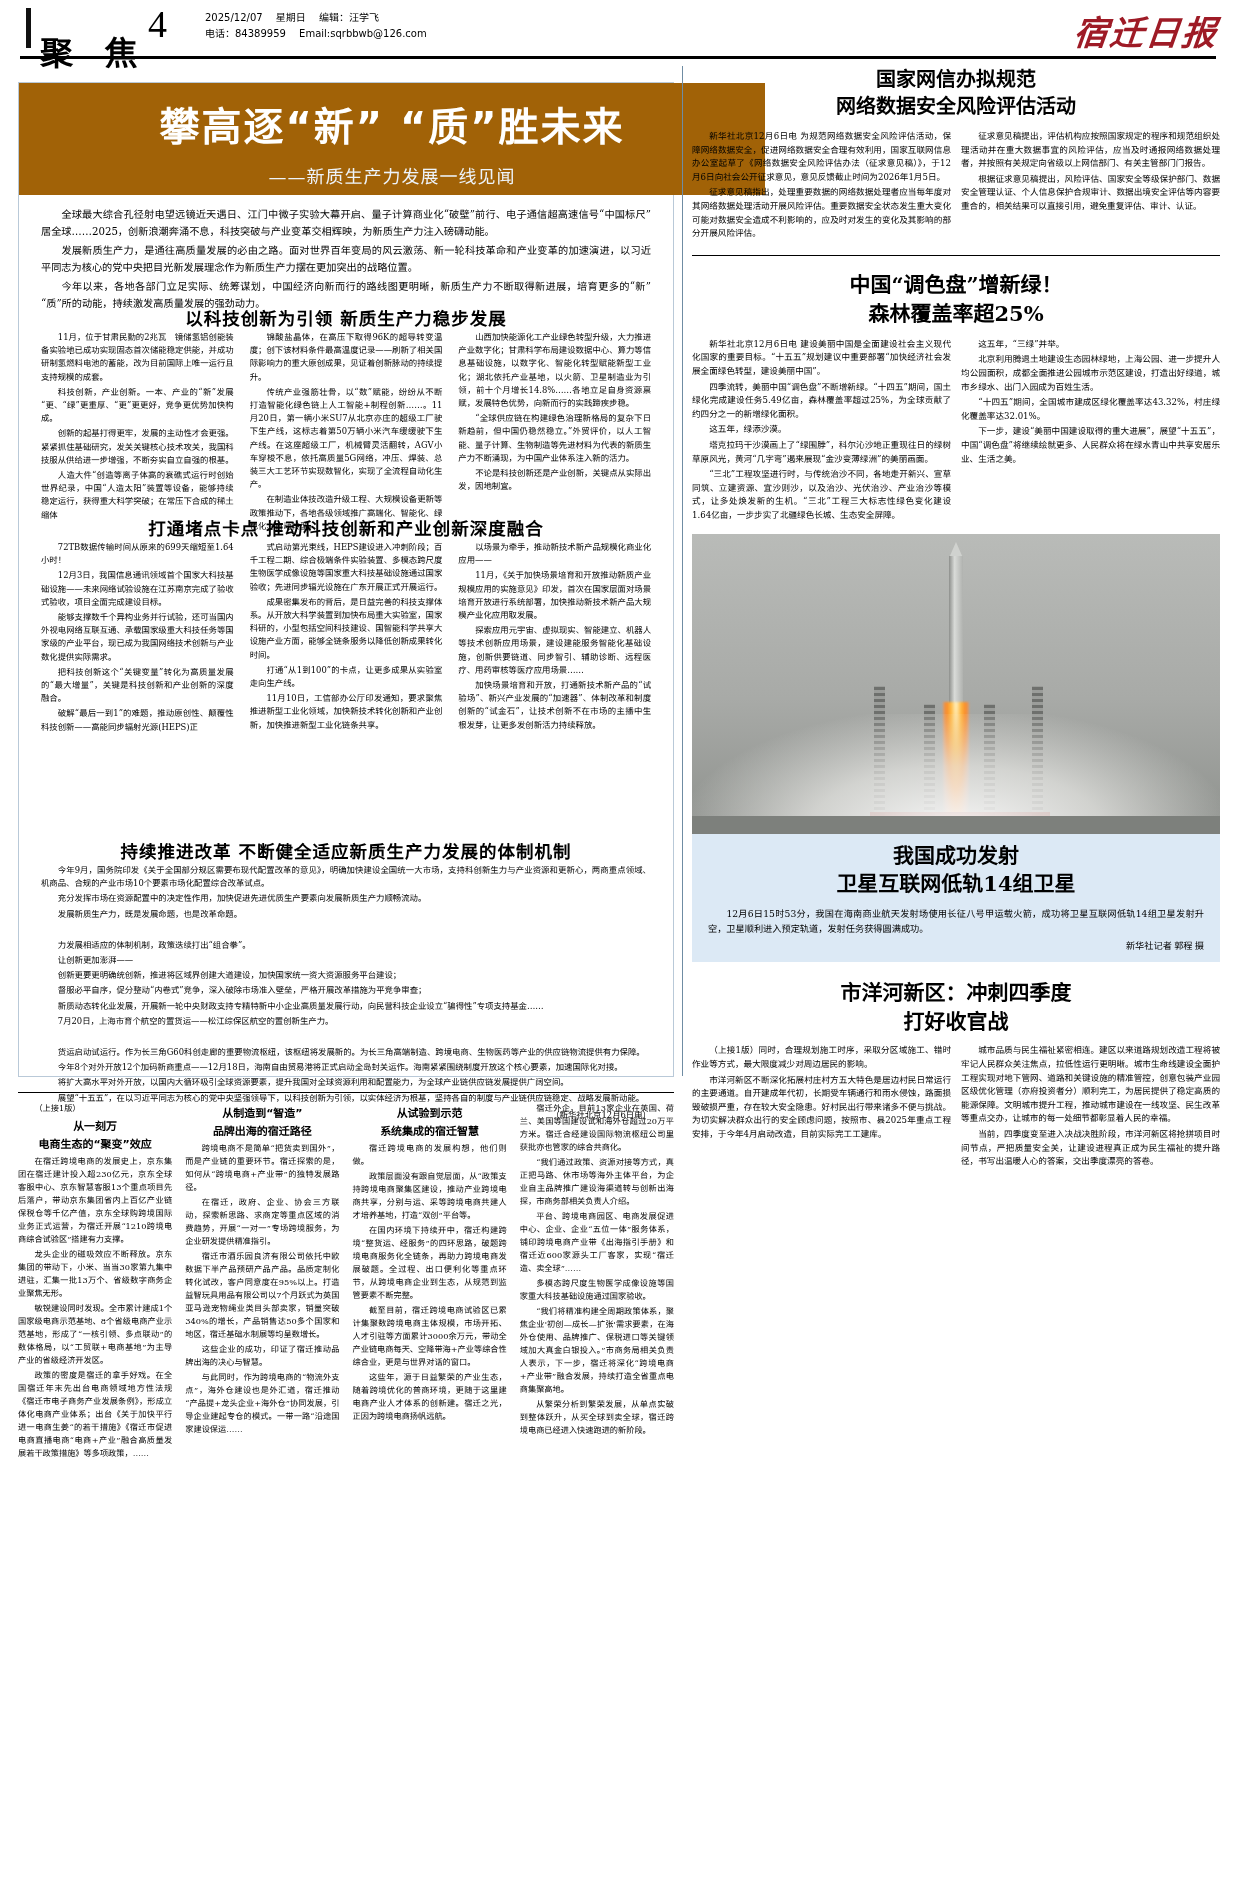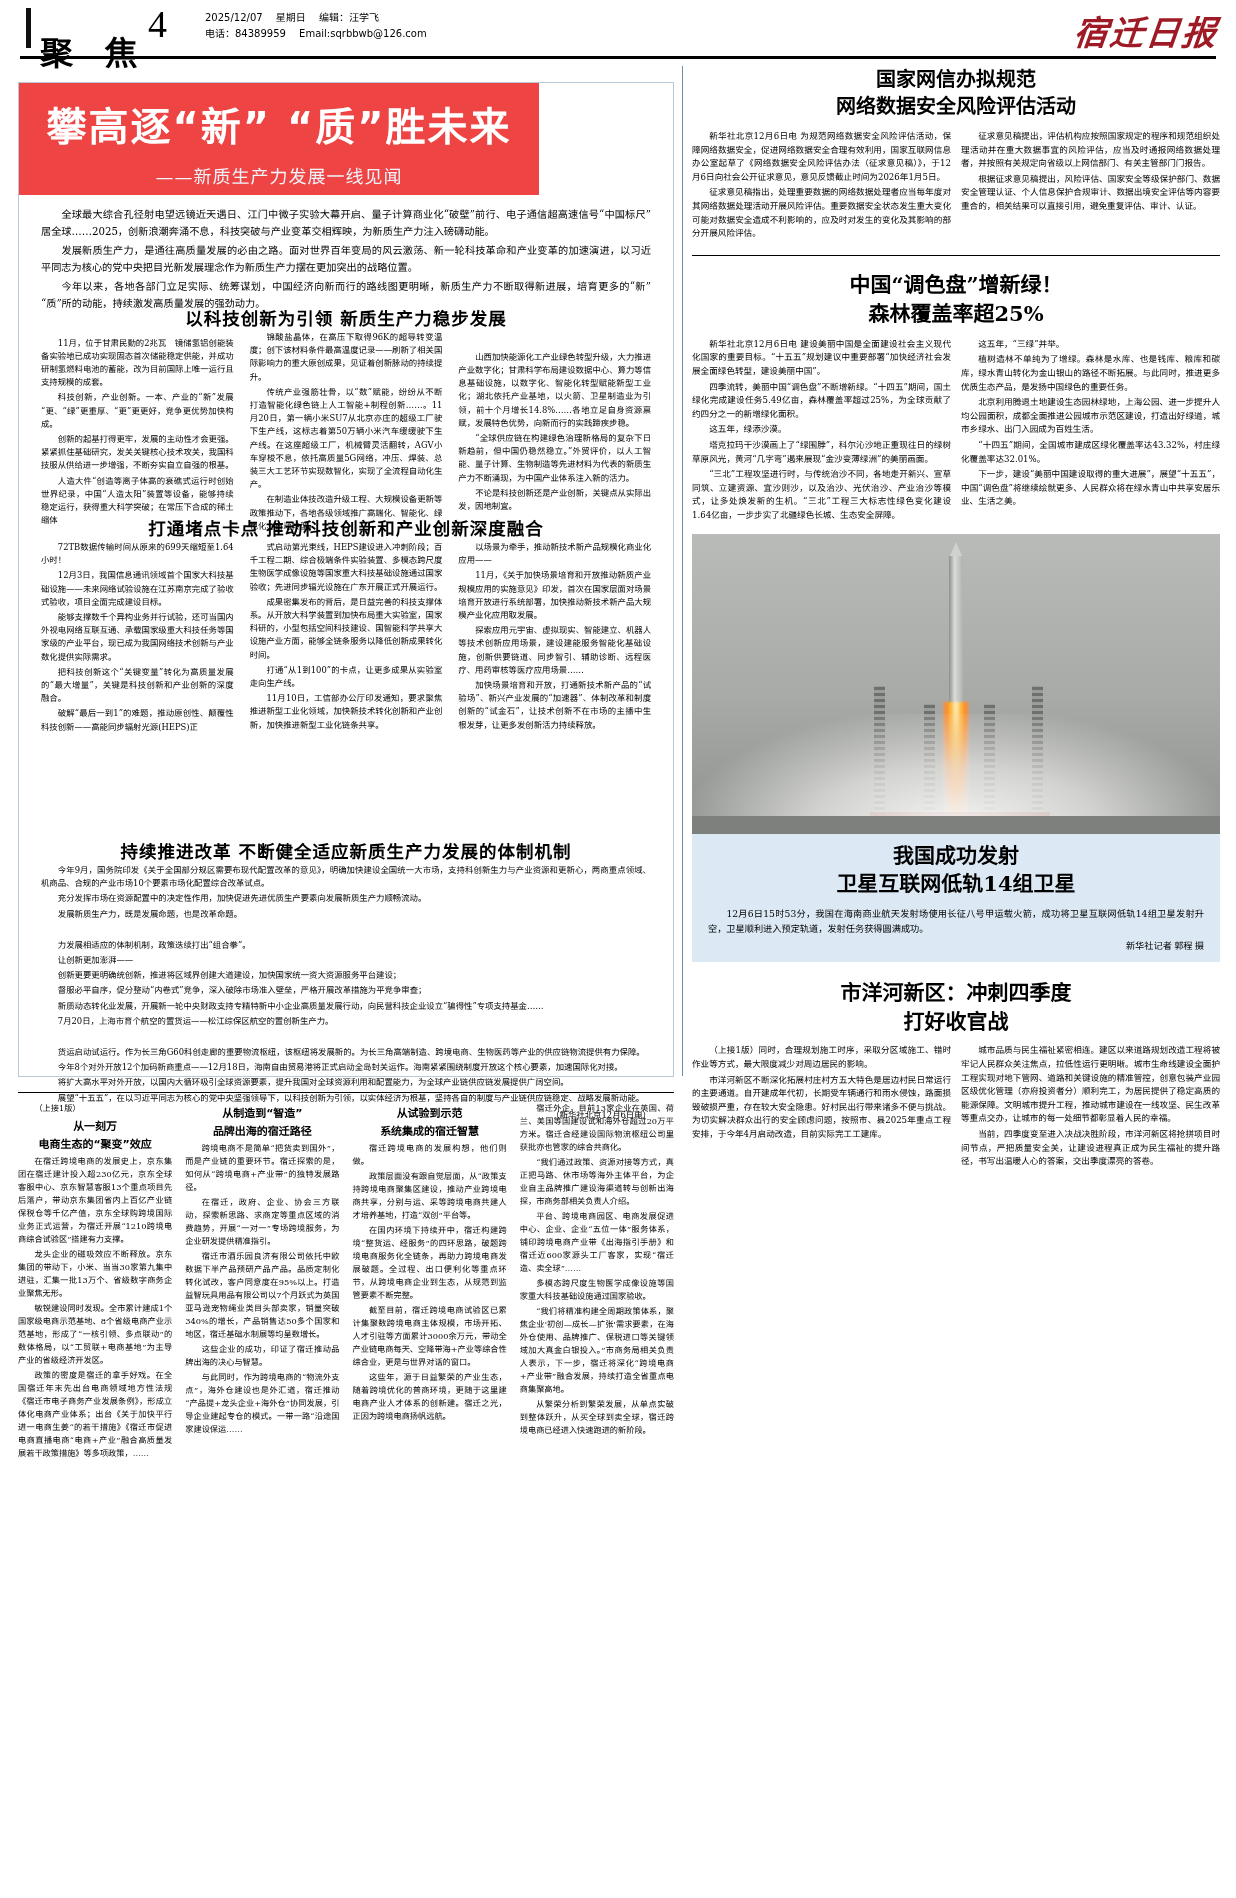--- a/index.html
+++ b/index.html
@@ -24,41 +24,41 @@
     font-family:"DejaVu Sans","Liberation Sans",sans-serif;white-space:nowrap;}
   .mh-meta span{margin-right:10px;}
   .mh-logo{position:absolute;right:18px;top:6px;font-size:34px;font-weight:bold;
     color:#9e1b26;font-family:"DejaVu Serif","Liberation Serif",serif;
     letter-spacing:2px;font-style:italic;transform:skewX(-6deg);}
   .rule-top{position:absolute;left:20px;top:56px;width:1196px;height:3px;background:#000;}
 
   
   .left-pkg{position:absolute;left:18px;top:82px;width:656px;height:995px;
     border:1px solid #b9c9d8;background:#fff;box-sizing:border-box;}
-  .banner{position:absolute;left:0;top:0;width:520px;height:112px;background:#ef4444;}
+  .banner{position:absolute;left:0;top:0;width:746px;height:112px;background:#a16207;}
   .banner h1{margin:0;padding:12px 0 0 0;text-align:center;color:#fff;font-size:40px;
     font-weight:bold;letter-spacing:2px;font-family:"DejaVu Sans","Liberation Sans",sans-serif;}
   .banner h2{margin:0;padding:9px 0 0 0;text-align:center;color:#eef4fa;font-size:18px;
     font-weight:normal;letter-spacing:1px;font-family:"DejaVu Sans","Liberation Sans",sans-serif;}
 
   .lead{position:absolute;left:22px;top:124px;width:610px;font-size:10.2px;line-height:16.5px;
     text-align:justify;text-indent:2em;font-family:"DejaVu Serif","Liberation Serif",serif;}
   .lead p{margin:0 0 3px 0;}
 
   .sec-head{text-align:center;font-size:17.5px;font-weight:bold;letter-spacing:1px;
     font-family:"DejaVu Sans","Liberation Sans",sans-serif;}
   .sec1{position:absolute;left:22px;top:222px;width:610px;}
   .sec2{position:absolute;left:22px;top:432px;width:610px;}
   .sec3{position:absolute;left:22px;top:755px;width:610px;}
 
   .cols3{position:absolute;display:flex;gap:16px;}
   .cols3 .col{flex:1;font-size:8.4px;line-height:13.2px;text-align:justify;
     font-family:"DejaVu Serif","Liberation Serif",serif;}
   .cols3 .col p{margin:0 0 2px 0;text-indent:2em;}
-  .body1{left:22px;top:248px;width:610px;align-items:center;}
+  .body1{left:22px;top:248px;width:610px;}
   .body2{left:22px;top:458px;width:610px;}
   .body3{left:22px;top:781px;width:610px;flex-direction:column;}
   .credit{text-align:right;font-size:8.4px;margin-top:4px;}
 
   
   .right-col{position:absolute;left:692px;top:66px;width:528px;}
 
   .art-title{text-align:center;font-weight:bold;font-family:"DejaVu Serif","Liberation Serif",serif;}
   .art1-title{font-size:20px;line-height:27px;margin:0 0 10px 0;}
   .art2-title{font-size:21px;line-height:29px;margin:0 0 10px 0;}
@@ -244,21 +244,20 @@
       <div class="two-col">
         <div class="col">
           <p>新华社北京12月6日电 建设美丽中国是全面建设社会主义现代化国家的重要目标。“十五五”规划建议中重要部署“加快经济社会发展全面绿色转型，建设美丽中国”。</p>
           <p>四季流转，美丽中国“调色盘”不断增新绿。“十四五”期间，国土绿化完成建设任务5.49亿亩，森林覆盖率超过25%，为全球贡献了约四分之一的新增绿化面积。</p>
           <p>这五年，绿添沙漠。</p>
           <p>塔克拉玛干沙漠画上了“绿围脖”，科尔沁沙地正重现往日的绿树草原风光，黄河“几字弯”遏来展现“金沙变薄绿洲”的美丽画面。</p>
           <p>“三北”工程攻坚进行时，与传统治沙不同，各地走开新兴、宣草同筑、立建资源、宜沙则沙，以及治沙、光伏治沙、产业治沙等模式，让多处焕发新的生机。“三北”工程三大标志性绿色变化建设1.64亿亩，一步步实了北疆绿色长城、生态安全屏障。</p>
         </div>
         <div class="col">
           <p>这五年，“三绿”并举。</p>
-          <p>植树造林不单纯为了增绿。森林是水库、也是钱库、粮库和碳库，绿水青山转化为金山银山的路径不断拓展。与此同时，推进更多优质生态产品，是发扬中国绿色的重要任务。</p>
           <p>北京利用腾退土地建设生态园林绿地，上海公园、进一步提升人均公园面积，成都全面推进公园城市示范区建设，打造出好绿道，城市乡绿水、出门入园成为百姓生活。</p>
           <p>“十四五”期间，全国城市建成区绿化覆盖率达43.32%，村庄绿化覆盖率达32.01%。</p>
           <p>下一步，建设“美丽中国建设取得的重大进展”，展望“十五五”，中国“调色盘”将继续绘就更多、人民群众将在绿水青山中共享安居乐业、生活之美。</p>
         </div>
       </div>
     </div>
 
     <div class="photo-box">
       <div class="photo">
         <div class="rk-nose"></div>

